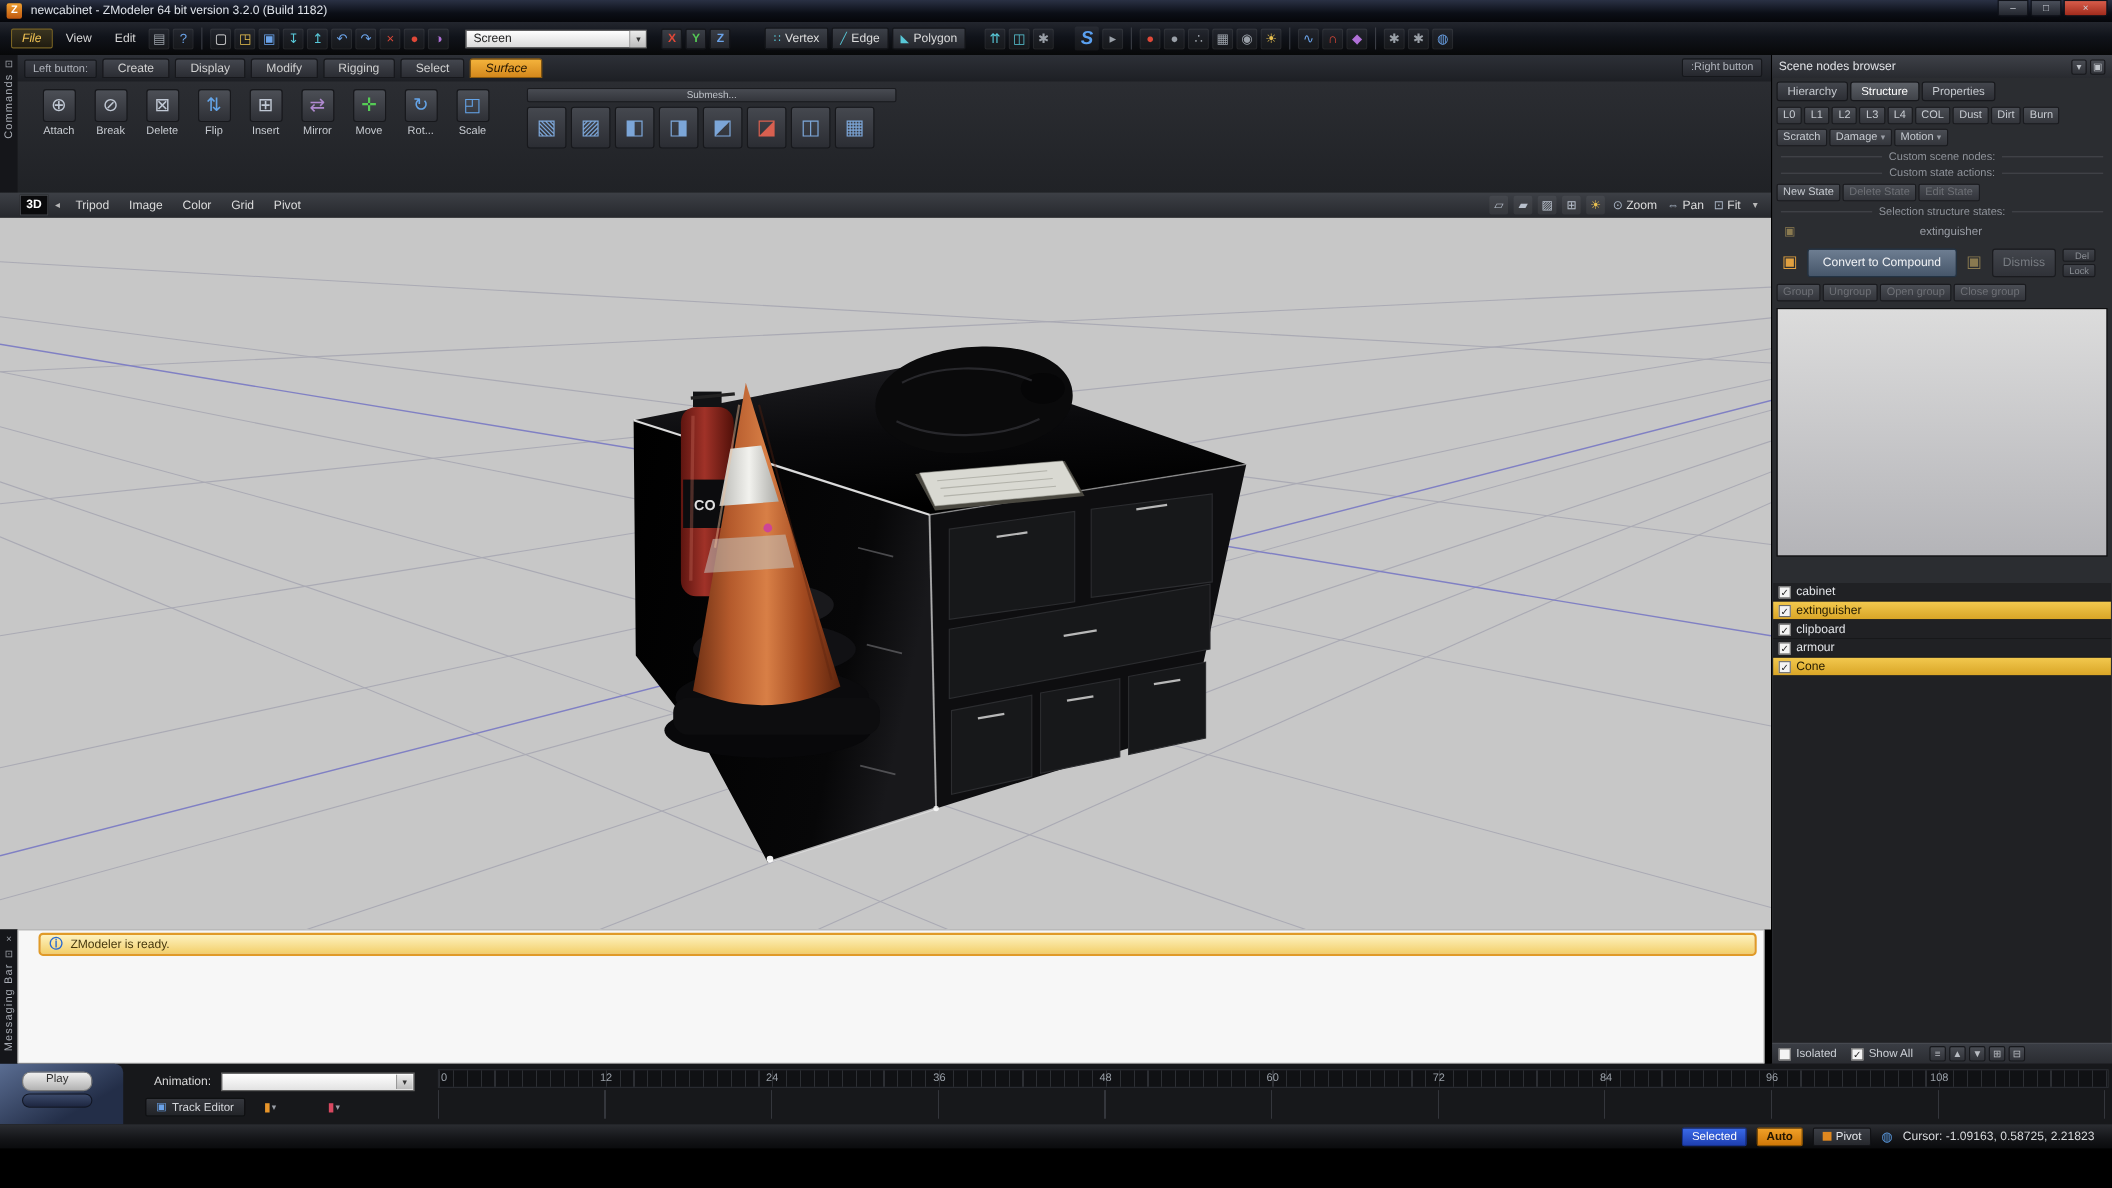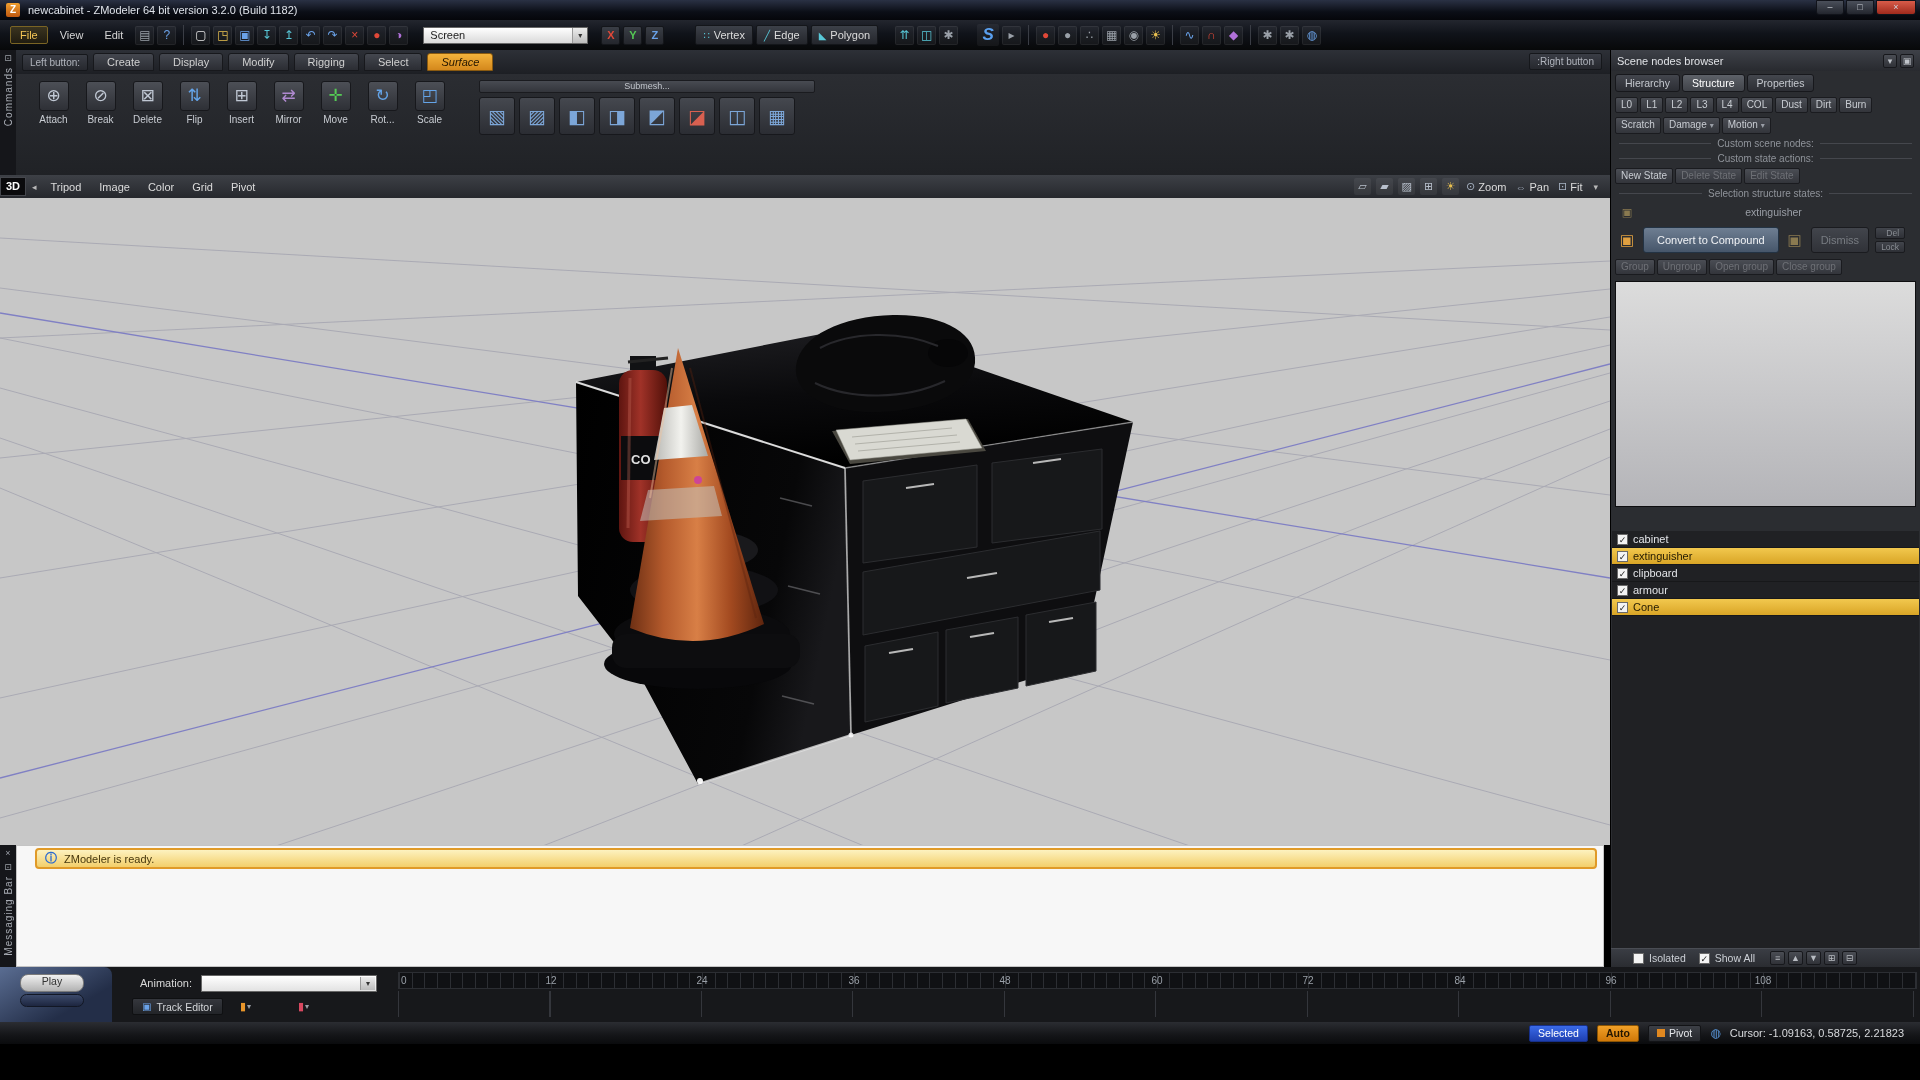--- a/index.html
+++ b/index.html
@@ -10,21 +10,21 @@
   #titlebar{position:absolute;left:0;top:0;width:1920px;height:20px;background:linear-gradient(#2a3144,#0b0e16 60%,#05060a);display:flex;align-items:center;padding:0 6px;}
   .appicon{width:14px;height:14px;background:linear-gradient(#f0a030,#c05810);color:#fff;font-size:10px;font-weight:bold;text-align:center;line-height:14px;border-radius:2px;}
   #titlebar .title{color:#dfe3ea;font-size:11px;margin-left:8px;}
   .winbtns{position:absolute;right:4px;top:0;display:flex;gap:2px;}
   .wb{width:28px;height:15px;background:linear-gradient(#4a4f5a,#23262e);border:1px solid #11131a;border-radius:0 0 3px 3px;color:#cfd3da;font-size:9px;text-align:center;line-height:13px;}
   .wb.close{background:linear-gradient(#d85c4a,#a02a1c);width:40px;}
 
   
   #toolbar{position:absolute;left:0;top:20px;width:1920px;height:30px;background:linear-gradient(#23262e,#10131a 45%,#070809);display:flex;align-items:center;padding:0 10px;gap:3px;}
   .mi{color:#d6d6d6;font-size:11px;padding:2px 9px;}
-  .mi.file{color:#f2c455;border:1px solid #7a6424;background:linear-gradient(#3c3category 0,#000 0);background:linear-gradient(#3a3категория,#222);background:linear-gradient(#3a3420,#201c10);border-radius:2px;}
+  .mi.file{color:#f2c455;border:1px solid #7a6424;background:linear-gradient(#3c3category 0,#000 0);background:linear-gradient(#3a3категория,#222);background:linear-gradient(#3a3420,#201c10);border-radius:2px;font-style:italic;}
   .ti{width:19px;height:19px;border-radius:2px;display:flex;align-items:center;justify-content:center;font-size:12px;color:#b8c4d6;background:rgba(255,255,255,0.05);border:1px solid rgba(255,255,255,0.06);}
   .c-yel{color:#e8c050}.c-blu{color:#6aa2e8}.c-grn{color:#55c855}.c-red{color:#e04838}.c-pur{color:#b070d8}.c-gry{color:#9aa0a8}.c-wht{color:#e6e6e6}.c-cyn{color:#58c8d8}
   .sep{width:1px;height:20px;background:#3a3d45;margin:0 4px;}
   .dd{width:165px;height:17px;background:linear-gradient(#ffffff,#d9d9d9);border:1px solid #666;display:flex;align-items:center;font-size:11px;color:#222;padding-left:6px;margin-left:12px;position:relative;}
   .dda{margin-left:auto;width:15px;height:15px;background:linear-gradient(#ececec,#bcbcbc);border-left:1px solid #999;font-size:8px;text-align:center;line-height:15px;color:#333;}
   .axbtn{width:19px;height:19px;border-radius:2px;background:linear-gradient(#3a3e46,#24262c);border:1px solid #14161a;font-size:11px;font-weight:bold;text-align:center;line-height:17px;}
   .modebtn{height:20px;display:flex;align-items:center;gap:4px;padding:0 7px;color:#dcdcdc;font-size:11px;background:linear-gradient(#3c4048,#24262c);border:1px solid #14161a;border-radius:2px;}
   .modebtn .mg{font-size:10px;color:#58c8d8;}
   .bigS{width:22px;height:22px;color:#5aa0f0;font-size:17px;font-style:italic;font-weight:bold;display:flex;align-items:center;justify-content:center;background:rgba(255,255,255,0.05);border-radius:2px;}
 
@@ -46,21 +46,21 @@
   .ticon.gc-green{color:#55cc55}.ticon.gc-blue{color:#64a4e8}.ticon.gc-violet{color:#b08ad0}
   .tlabel{font-size:10px;color:#c8ccd2;}
   .submesh{margin-left:26px;width:336px;}
   .subhead{height:13px;background:linear-gradient(#484b52,#33353b);border:1px solid #1a1b1f;border-radius:2px;font-size:9px;color:#c2c6cc;text-align:center;line-height:11px;}
   .subicons{display:flex;gap:4px;margin-top:4px;}
   .sicon{width:36px;height:38px;background:linear-gradient(#45484f,#2b2d33);border:1px solid #17181c;border-radius:3px;font-size:19px;color:#7ca6d8;display:flex;align-items:center;justify-content:center;}
   .sicon.red{color:#d86050}
 
   
   #vph{position:absolute;left:0;top:175px;width:1610px;height:23px;background:linear-gradient(#3d4046,#26282d);display:flex;align-items:center;gap:2px;}
-  .vp3d{width:26px;height:19px;background:#0a0a0c;border:1px solid #44464c;color:#fff;font-weight:bold;font-size:11px;text-align:center;line-height:17px;margin-left:0;}
+  .vp3d{width:26px;height:19px;background:#0a0a0c;border:1px solid #44464c;color:#fff;font-weight:bold;font-size:11px;text-align:center;line-height:17px;margin-left:18px;}
   .vparrow{color:#b8b8b8;font-size:9px;padding:0 4px;}
   .vpmenu{color:#dcdcdc;font-size:11px;padding:0 8px;}
   .vpright{margin-left:auto;display:flex;align-items:center;gap:5px;padding-right:8px;}
   .vpi{width:17px;height:17px;font-size:11px;color:#b8c0cc;display:flex;align-items:center;justify-content:center;background:rgba(255,255,255,.06);border-radius:2px;}
   .vpi.yel{color:#e8c050}
   .vptool{display:flex;align-items:center;gap:3px;color:#dcdcdc;font-size:11px;padding:0 2px;}
   .vptool .tg{color:#a8b4c4;font-size:11px;}
 
   
   #viewport{position:absolute;left:0;top:198px;width:1610px;height:647px;background:#c7c7c7;overflow:hidden;}
@@ -88,21 +88,21 @@
   .dismissbtn{height:26px;background:linear-gradient(#42454c,#303238);border:1px solid #1a1b1f;color:#787c82;font-size:11px;padding:0 9px;line-height:24px;border-radius:3px;}
   .minibtns{display:flex;flex-direction:column;gap:2px;margin-left:2px;}
   .mini{font-size:8.5px;color:#8a8e94;background:linear-gradient(#42454c,#2e3036);border:1px solid #1a1b1f;padding:0 5px;line-height:10px;border-radius:2px;text-align:right;}
   .graybox{margin:4px 4px 0;height:226px;background:linear-gradient(#dcdcdc,#b4b4b8);border:1px solid #0e0e10;flex:0 0 auto;}
   .nodes{margin:24px 1px 0;flex:0 0 auto;}
   .node{height:17px;display:flex;align-items:center;gap:5px;padding-left:5px;background:#202124;color:#e2e4e8;font-size:11px;border-bottom:1px solid #17181a;}
   .node.hl{background:linear-gradient(#f2c84e,#d9a526);color:#221a02;}
   .cb{width:11px;height:11px;background:#f4f4f4;border:1px solid #6a6a6a;font-size:9px;line-height:10px;text-align:center;color:#222;flex:0 0 auto;}
   .cb.on::after{content:"✓";}
   .rpfill{flex:1;background:#202124;margin:0 1px;}
-  .rpfoot{height:19px;background:linear-gradient(#3a3d44,#2a2c31);border-top:1px solid #4a4d54;display:flex;align-items:center;gap:5px;padding:0 22px;color:#ccd0d6;font-size:10.5px;flex:0 0 auto;}
+  .rpfoot{height:19px;background:linear-gradient(#3a3d44,#2a2c31);border-top:1px solid #4a4d54;display:flex;align-items:center;gap:5px;padding:0 6px;color:#ccd0d6;font-size:10.5px;flex:0 0 auto;}
   .rpfoot .ficon{width:15px;height:14px;background:linear-gradient(#4a4d54,#303238);border:1px solid #17181c;color:#b8bcc2;font-size:9px;text-align:center;line-height:13px;border-radius:2px;}
   .footicons{margin-left:10px;display:flex;gap:3px;}
 
   
   #msgstrip{top:845px;height:122px;}
   #msgarea{position:absolute;left:16px;top:845px;width:1588px;height:122px;background:#f7f7f7;border:1px solid #c4c4c4;}
   #msgbar{position:absolute;left:18px;top:2px;right:6px;height:21px;border:2px solid #e09a28;border-radius:4px;background:linear-gradient(#fdf2c0,#f3cf6a);display:flex;align-items:center;gap:7px;padding:0 8px;font-size:11px;color:#47380e;}
   .info{color:#2a6ad0;font-size:12px;font-weight:bold;}
 
   

